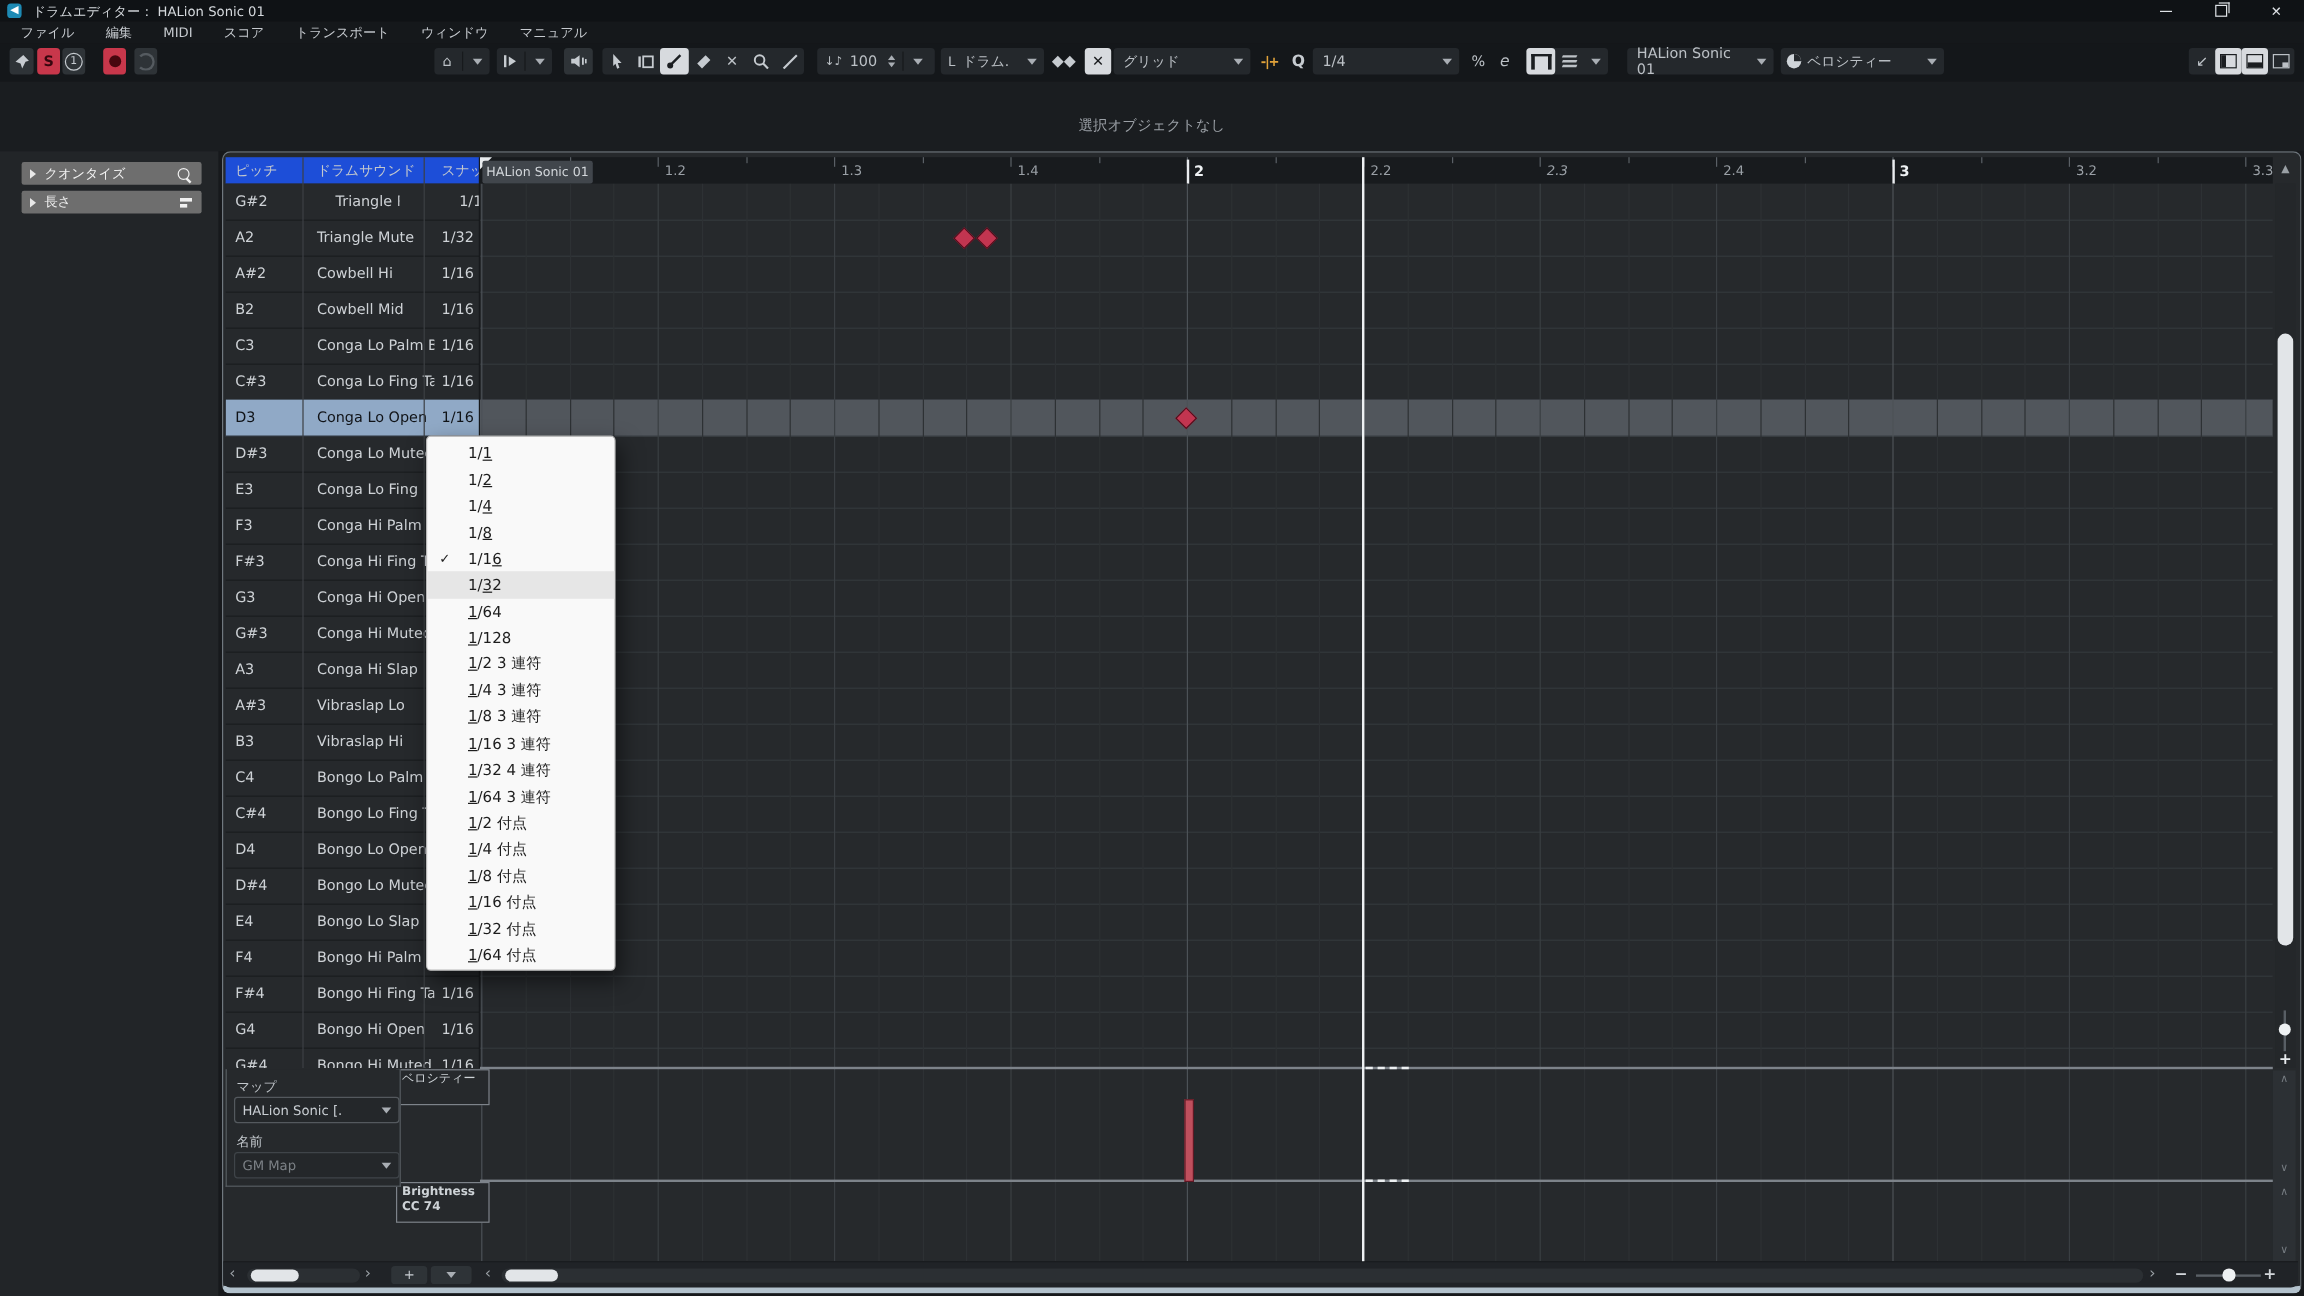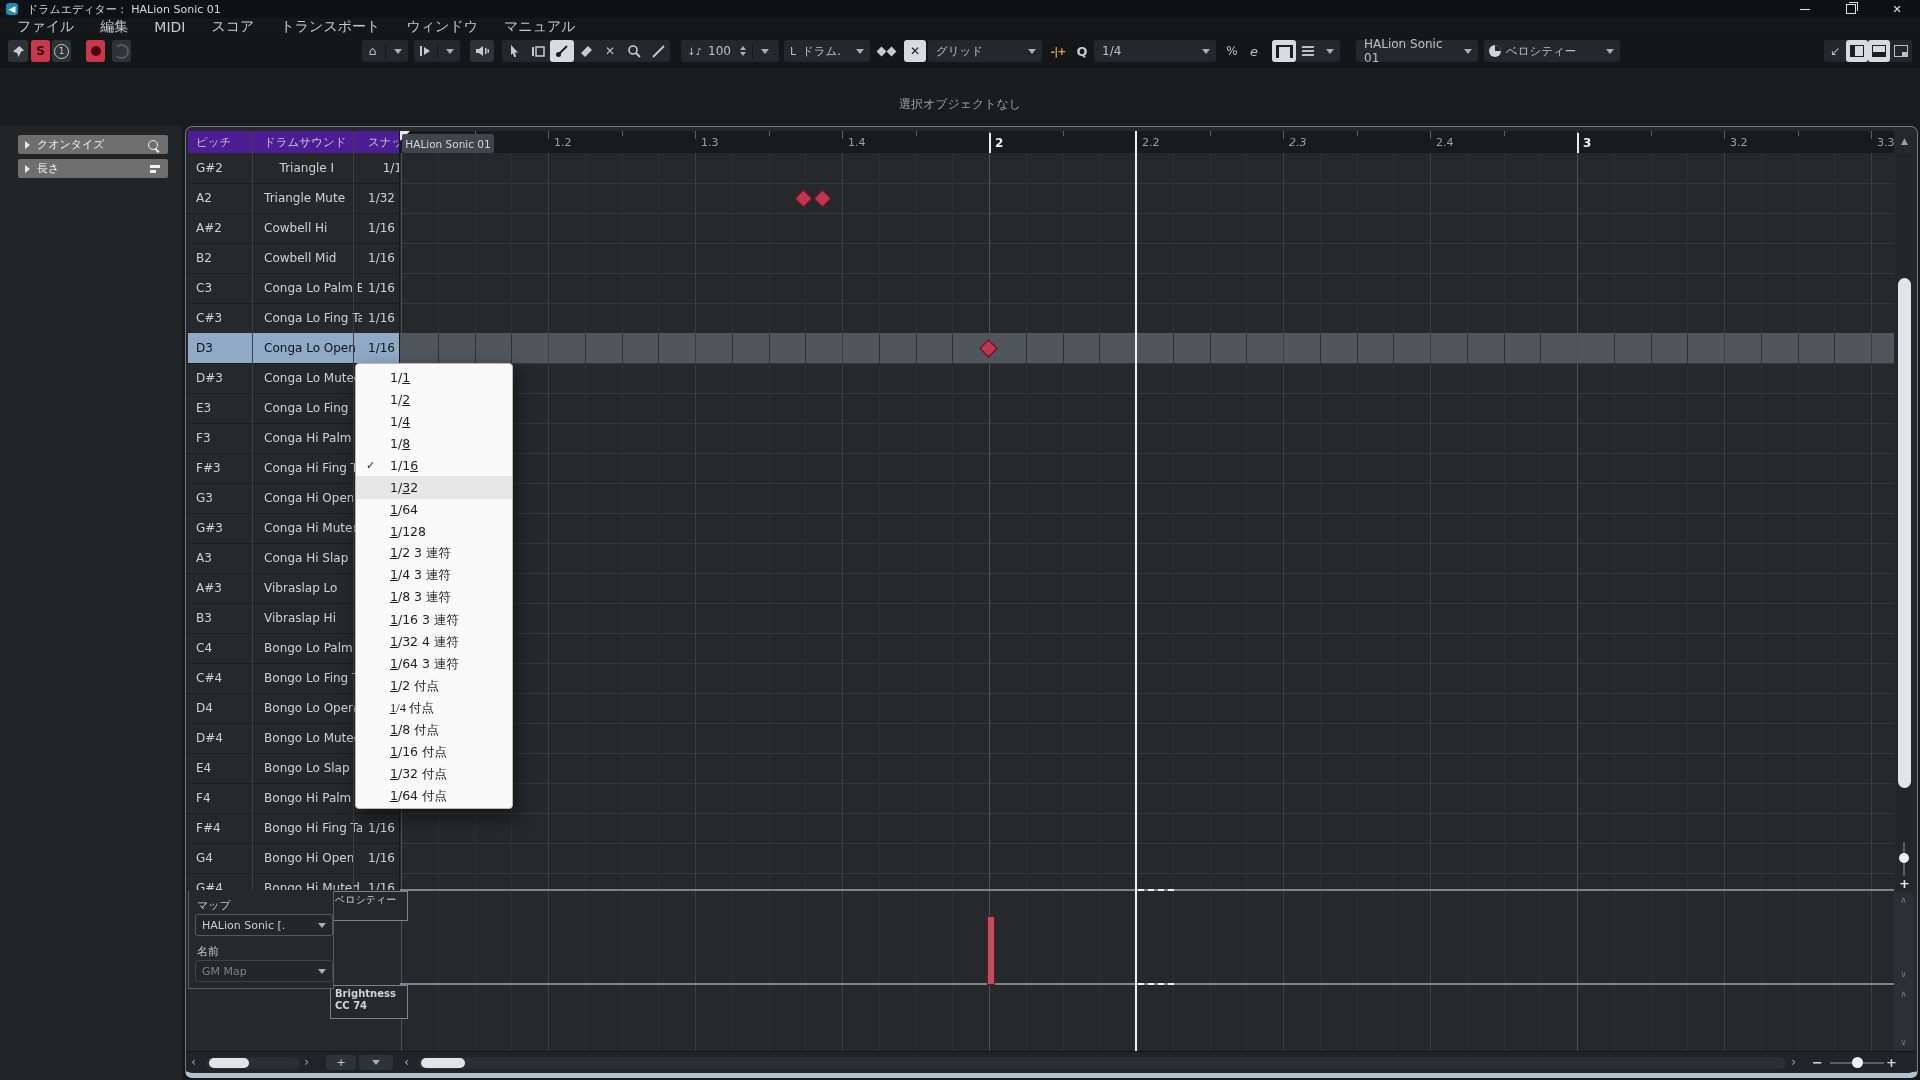--- a/index.html
+++ b/index.html
@@ -7,21 +7,21 @@
   .abs{position:absolute}
   
   #titlebar{left:0;top:0;width:1920px;height:18px;background:#0f1215;display:flex;align-items:center}
   #app-icon{width:12px;height:12px;margin-left:6px;border-radius:3px;background:#1d8ab4;color:#fff;font-size:9px;line-height:12px;text-align:center}
   #win-title{margin-left:9px;font-size:11px;color:#d6dade;white-space:nowrap}
   .wc{position:absolute;top:0;width:46px;height:18px;display:flex;align-items:center;justify-content:center;color:#dfe3e7;font-size:11px}
   .wc .bar{width:10px;height:1px;background:#dfe3e7}
   .wc .rest{width:8px;height:8px;border:1px solid #dfe3e7;position:relative}
   .wc .rest:before{content:"";position:absolute;left:2px;top:-3px;width:8px;height:8px;border:1px solid #dfe3e7;border-left:none;border-bottom:none}
   #menubar{left:0;top:18px;width:1920px;height:18px;background:#15181b;display:flex;align-items:center;padding-left:4px}
-  .menu-item{font-size:14px;color:#c6cacf;padding:0 13px;white-space:nowrap}
+  .menu-item{font-size:11px;color:#c6cacf;padding:0 13px;white-space:nowrap}
   
   #toolband{left:0;top:36px;width:1920px;height:32px;background:#14171a}
   .tb{position:absolute;top:40px;height:22px;display:flex;align-items:center;justify-content:center;background:#2e3337;border-radius:3px;color:#bcc1c6;font-size:12px}
   .tb.seg{background:#24282c;padding:0}
   .tb .sub{height:22px;display:flex;align-items:center;justify-content:center;color:#bcc1c6}
   .tb .sub.on,.tb.on{background:#d7dade;color:#17191c;border-radius:3px}
   .tb .sub.on svg path,.tb .sub.on svg circle{fill:#1b1e21}
   .tb.red{background:#c8374b;color:#36060e;font-weight:bold}
   .dd{width:0;height:0;border-left:4px solid transparent;border-right:4px solid transparent;border-top:5px solid #a9aeb4;margin:0 6px}
   .spin{display:flex;flex-direction:column;gap:2px;margin:0 4px}
@@ -57,21 +57,21 @@
   
   #container{left:185px;top:126px;width:1731px;height:945px;background:#26292c;border:1px solid #70787f;border-bottom:6px solid #b3c2cd;border-radius:7px}
   #ruler{left:400px;top:131px;width:1494px;height:22px;background:#181b1e}
   .rlabel{position:absolute;top:5px;font-size:11px;color:#9aa0a6;white-space:nowrap}
   .rlabel.bar{font-size:12px;color:#eef1f3;font-weight:bold}
   .rtick{position:absolute;top:0;width:1px;background:#5a6066}
   .rbarline{position:absolute;top:2px;width:2px;height:20px;background:#e9ecef}
   #part-flag{left:400px;top:131px;width:0;height:0;border-top:10px solid #e8ebee;border-right:10px solid transparent}
   #part-badge{left:402px;top:134px;width:92px;height:19px;background:#41464c;color:#d2d6da;font-size:10.5px;display:flex;align-items:center;justify-content:center;border-radius:2px;white-space:nowrap}
   
-  #list-header{left:188px;top:131px;width:212px;height:22px;background:#4c1d95;display:flex;font-size:11.5px;color:#c3c8cd}
+  #list-header{left:188px;top:131px;width:212px;height:22px;background:#1d4ed8;display:flex;font-size:11.5px;color:#c3c8cd}
   #list-clip{left:188px;top:153px;width:212px;height:737px;overflow:hidden;background:#26292c}
   .lrow{position:absolute;left:0;width:212px;height:30px;border-bottom:1px solid #1b1d20;display:flex;font-size:12px;color:#ced2d6}
   .lrow.sel{background:#90a9c6;color:#101317}
   .cell{display:flex;align-items:center;white-space:nowrap;overflow:hidden}
   .c1{width:64px;padding-left:8px}
   .c2{width:101px;padding-left:6px}
   .c3{width:33px;padding-left:6px}
   .colsep{position:absolute;top:131px;width:1px;height:759px;background:#3c4044;z-index:3}
   
   #grid-clip{left:400px;top:153px;width:1494px;height:737px;overflow:hidden}
@@ -724,21 +724,21 @@
       <div class="cm-item">
         <div style="display: inline;"><span></span><span class="cm-u">1</span><span>/32 4 連符</span></div>
       </div>
       <div class="cm-item">
         <div style="display: inline;"><span></span><span class="cm-u">1</span><span>/64 3 連符</span></div>
       </div>
       <div class="cm-item">
         <div style="display: inline;"><span></span><span class="cm-u">1</span><span>/2 付点</span></div>
       </div>
       <div class="cm-item">
-        <div style="display: inline; font-family: Liberation Serif, serif;"><span></span><span class="cm-u">1</span><span>/4 付点</span></div>
+        <div style="display: inline;"><span></span><span class="cm-u">1</span><span>/4 付点</span></div>
       </div>
       <div class="cm-item">
         <div style="display: inline;"><span></span><span class="cm-u">1</span><span>/8 付点</span></div>
       </div>
       <div class="cm-item">
         <div style="display: inline;"><span></span><span class="cm-u">1</span><span>/16 付点</span></div>
       </div>
       <div class="cm-item">
         <div style="display: inline;"><span></span><span class="cm-u">1</span><span>/32 付点</span></div>
       </div>

